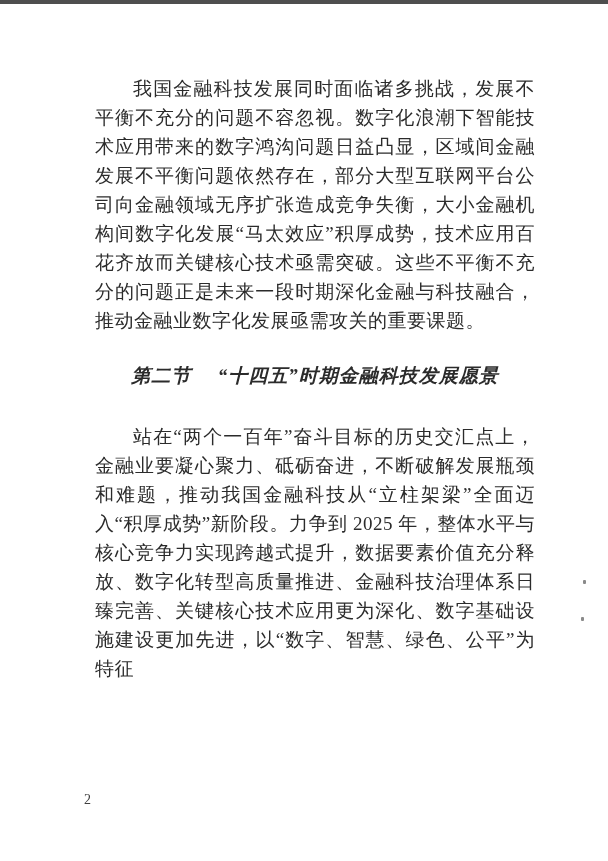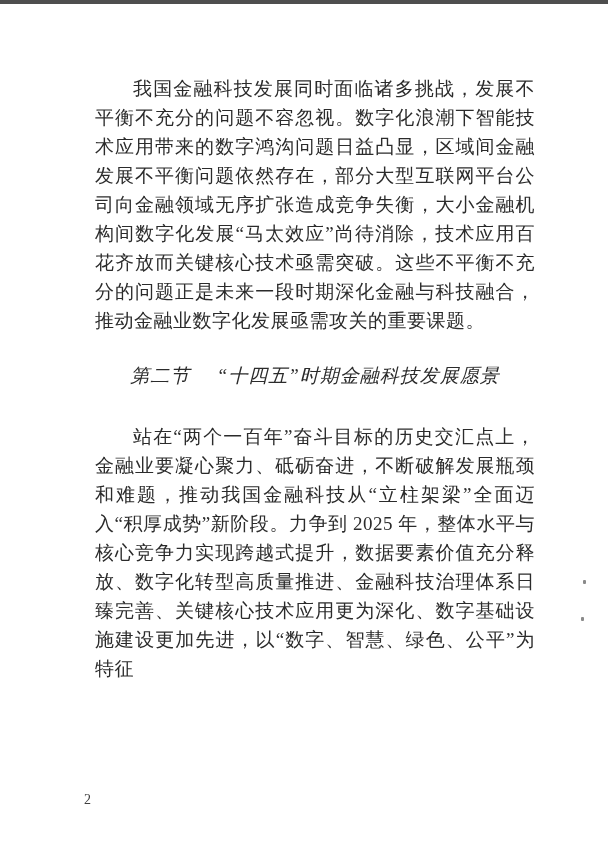--- a/index.html
+++ b/index.html
@@ -42,21 +42,21 @@
     line-height: 29px;
     color: #2b2b2b;
     text-align: justify;
     text-indent: 38px;
     letter-spacing: 0.5px;
   }
   .section-heading {
     margin: 26px 0 32px 0;
     font-size: 19px;
     line-height: 29px;
-    font-weight: 400;
+    font-weight: 700;
     font-style: italic; 
     color: #2b2b2b;
     text-align: center;
     letter-spacing: 1px;
     white-space: nowrap;
   }
   .section-heading .section-label {
     margin-right: 1.4em;
   }
   .page-number {
@@ -79,21 +79,21 @@
 </style>
 </head>
 <body>
 
 <div class="page">
 
   <div class="top-bar"></div>
 
   <div class="text-block">
 
-    <p class="body-para">我国金融科技发展同时面临诸多挑战，发展不平衡不充分的问题不容忽视。数字化浪潮下智能技术应用带来的数字鸿沟问题日益凸显，区域间金融发展不平衡问题依然存在，部分大型互联网平台公司向金融领域无序扩张造成竞争失衡，大小金融机构间数字化发展“马太效应”尚待消除，技术应用百花齐放而关键核心技术亟需突破。这些不平衡不充分的问题正是未来一段时期深化金融与科技融合，推动金融业数字化发展亟需攻关的重要课题。</p>
+    <p class="body-para">我国金融科技发展同时面临诸多挑战，发展不平衡不充分的问题不容忽视。数字化浪潮下智能技术应用带来的数字鸿沟问题日益凸显，区域间金融发展不平衡问题依然存在，部分大型互联网平台公司向金融领域无序扩张造成竞争失衡，大小金融机构间数字化发展“马太效应”积厚成势，技术应用百花齐放而关键核心技术亟需突破。这些不平衡不充分的问题正是未来一段时期深化金融与科技融合，推动金融业数字化发展亟需攻关的重要课题。</p>
 
     <div class="section-heading">
       <span class="section-label">第二节</span><span>“十四五”时期金融科技发展愿景</span>
     </div>
 
 
     <p class="body-para">站在“两个一百年”奋斗目标的历史交汇点上，金融业要凝心聚力、砥砺奋进，不断破解发展瓶颈和难题，推动我国金融科技从“立柱架梁”全面迈入“积厚成势”新阶段。力争到 2025 年，整体水平与核心竞争力实现跨越式提升，数据要素价值充分释放、数字化转型高质量推进、金融科技治理体系日臻完善、关键核心技术应用更为深化、数字基础设施建设更加先进，以“数字、智慧、绿色、公平”为特征</p>
 
   </div>
 

